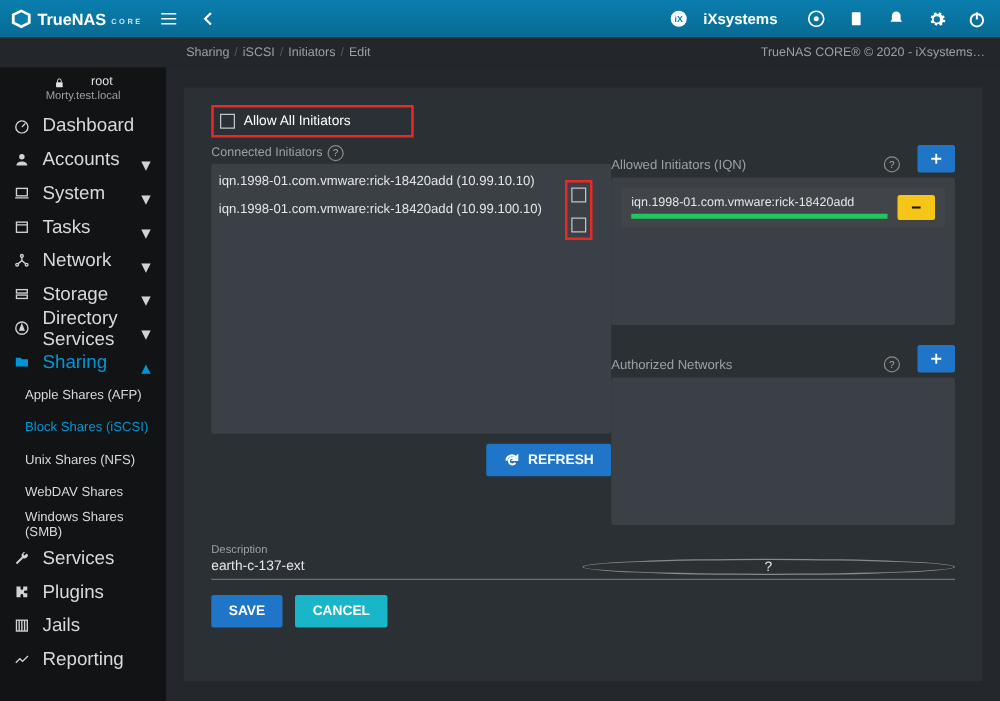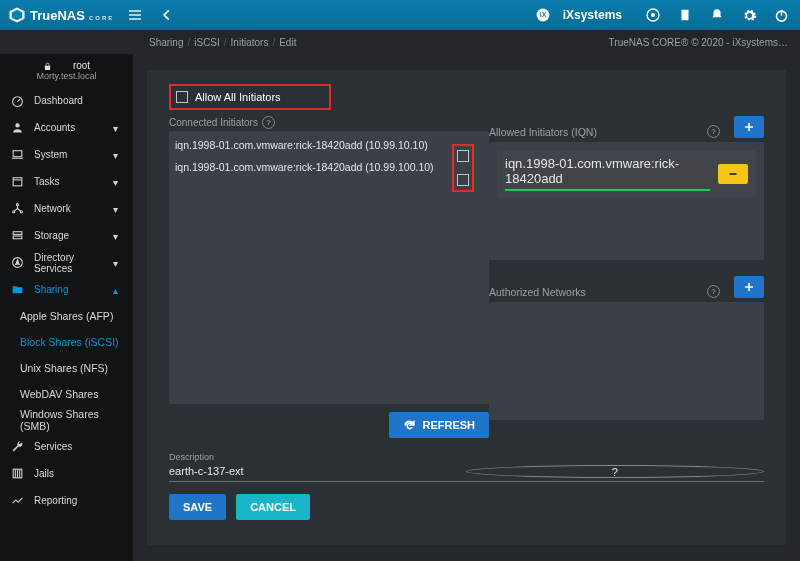--- a/index.html
+++ b/index.html
@@ -31,58 +31,58 @@
   .subbar{display:flex;align-items:center;height:24px;background:#23272b;color:var(--text-dim);padding:0 12px;font-size:10px}
   .subbar a{color:var(--text-dim);text-decoration:none;margin:0 4px}
   .subbar .sep{color:#555}
   .subbar .spacer{flex:1}
   
   .frame{display:flex;height:calc(100% - 54px);}
   .sidebar{width:133px;background:var(--bg-darker);display:flex;flex-direction:column;overflow:hidden}
   .user{display:flex;flex-direction:column;align-items:center;padding:6px 0;color:var(--text-dim);font-size:9px}
   .user .lock{display:flex;align-items:flex-end;gap:21px;font-size:10px;color:#dfe3e6}
   .menu{flex:1;overflow-y:auto}
-  .mrow{display:flex;align-items:center;height:27px;padding:0 10px;gap:10px;color:var(--text);cursor:pointer;font-size:10px}
+  .mrow{display:flex;align-items:center;height:27px;padding:0 10px;gap:10px;color:var(--text);cursor:pointer;font-size:15px}
   .mrow .ic{width:14px;height:14px;display:flex;align-items:center;justify-content:center;color:#cfd3d6}
   .mrow .lbl{flex:1}
   .mrow .chev{width:10px;height:10px;color:#cfd3d6}
   .mrow.active{color:var(--accent)}
   .mrow.active .ic, .mrow.active .chev{color:var(--accent)}
   .mrow.sub{padding-left:20px;height:26px;font-size:10.5px}
   .mrow.sub.active{color:var(--accent)}
   
   .main{flex:1;background:#24282c;position:relative;overflow:hidden;padding:16px 14px;}
   .panel{background:var(--bg-panel);border-radius:1px;padding:14px 22px 18px 22px;height:100%;position:relative}
   .cols{display:flex;}
   .col{display:flex;flex-direction:column;flex:1;position:relative}
   .colL{flex:0 0 320px}
   .colR{flex:1}
   
   .allowall{display:flex;align-items:center;gap:7px;color:#fff;font-size:11px;padding:5px 48px 5px 5px;border:2.5px solid var(--hl-red);width:fit-content;margin-bottom:6px}
   .label-row{display:flex;align-items:center;gap:4px;font-size:10px;color:var(--text-dim);margin-bottom:2px}
-  .listbox{background:var(--bg-panel-light);border-radius:2px;padding:8px 6px;display:flex;flex-direction:column;gap:10px;height:273px;overflow:auto;font-size:10.5px;color:#e3e6e9}
+  .listbox{background:var(--bg-panel-light);border-radius:2px;padding:8px 6px;display:flex;flex-direction:column;gap:10px;height:216px;overflow:auto;font-size:10.5px;color:#e3e6e9}
   .listbox.short{height:118px}
   .li-row{display:flex;align-items:center;gap:8px}
   .li-row .txt{flex:1}
   
   .chkcol{position:absolute;left:283px;top:28px;border:2.5px solid var(--hl-red);padding:4px 3px;display:flex;flex-direction:column;gap:12px;z-index:3}
   .cbx{width:12px;height:12px;border:1.5px solid #bfc4c8;background:transparent}
   
   .arrowbtn{width:35px;height:24px;background:var(--accent-blue);display:flex;align-items:center;justify-content:center;border-radius:2px;color:#fff;cursor:pointer}
   .arrowwrap{position:absolute;left:323px;}
   .arrowwrap.one{top:75px;border:2.5px solid var(--hl-red);padding:3px}
   .arrowwrap.two{top:246px;}
   
   .hdr-row{display:flex;align-items:flex-end;gap:6px;margin-bottom:4px}
   .hdr-row .lbl{flex:1;font-size:10.5px;color:var(--text-dim)}
   .help{width:13px;height:13px;border:1px solid #888;border-radius:50%;display:flex;align-items:center;justify-content:center;font-size:8px;color:#aaa}
   .plusbtn{width:30px;height:22px;background:var(--accent-blue);border-radius:2px;display:flex;align-items:center;justify-content:center;color:#fff;cursor:pointer;margin-left:8px}
   .minusbtn{width:30px;height:20px;background:var(--accent-yellow);border-radius:2px;display:flex;align-items:center;justify-content:center;color:#111;cursor:pointer}
   .entry{display:flex;align-items:center;gap:8px;background:#414549;padding:6px 8px;border-radius:2px}
-  .entry .txt{flex:1;font-size:13px;color:#e3e6e9;border-bottom:2px solid #22c55e;padding-bottom:3px;cursor:text}
+  .entry .txt{flex:1;font-size:10px;color:#e3e6e9;border-bottom:4px solid #22c55e;padding-bottom:3px;cursor:text}
   .refresh{margin-top:8px;align-self:flex-end}
   .btn{height:26px;padding:0 14px;border-radius:2px;display:inline-flex;align-items:center;gap:6px;font-size:11px;font-weight:bold;cursor:pointer;color:#fff}
   .btn.blue{background:var(--accent-blue)}
   .btn.cyan{background:var(--accent-cyan)}
   .btn.ref{background:var(--accent-blue)}
   
   .desc{margin-top:14px}
   .desc .lbl{font-size:9px;color:var(--text-dim)}
   .desc .field{display:flex;border-bottom:1px solid #6a7075;padding:3px 0}
   .desc .field span{flex:1;font-size:11px;color:#e3e6e9}
@@ -283,20 +283,28 @@
       <div class="mrow">
           <span class="ic">
             <svg width="13" height="13" viewBox="0 0 24 24" fill="currentColor">
               <path d="M21 7a5 5 0 0 1-7 5L5 21l-2-2 9-9a5 5 0 0 1 5-7l-3 3 2 2 3-3z"></path>
             </svg>
           </span>
           <span class="lbl">Services</span>
         </div>
       <div class="mrow">
           <span class="ic">
+            <svg width="13" height="13" viewBox="0 0 24 24" fill="currentColor">
+              <path d="M4 4h6v3a2 2 0 1 0 4 0V4h6v6h-3a2 2 0 1 0 0 4h3v6h-6v-3a2 2 0 1 0-4 0v3H4z"></path>
+            </svg>
+          </span>
+          <span class="lbl">Plugins</span>
+        </div>
+      <div class="mrow">
+          <span class="ic">
             <svg width="13" height="13" viewBox="0 0 24 24" fill="none" stroke="currentColor" stroke-width="2">
               <rect x="4" y="4" width="16" height="16"></rect>
               <line x1="8" y1="4" x2="8" y2="20"></line>
               <line x1="12" y1="4" x2="12" y2="20"></line>
               <line x1="16" y1="4" x2="16" y2="20"></line>
             </svg>
           </span>
           <span class="lbl">Jails</span>
         </div>
       <div class="mrow">

